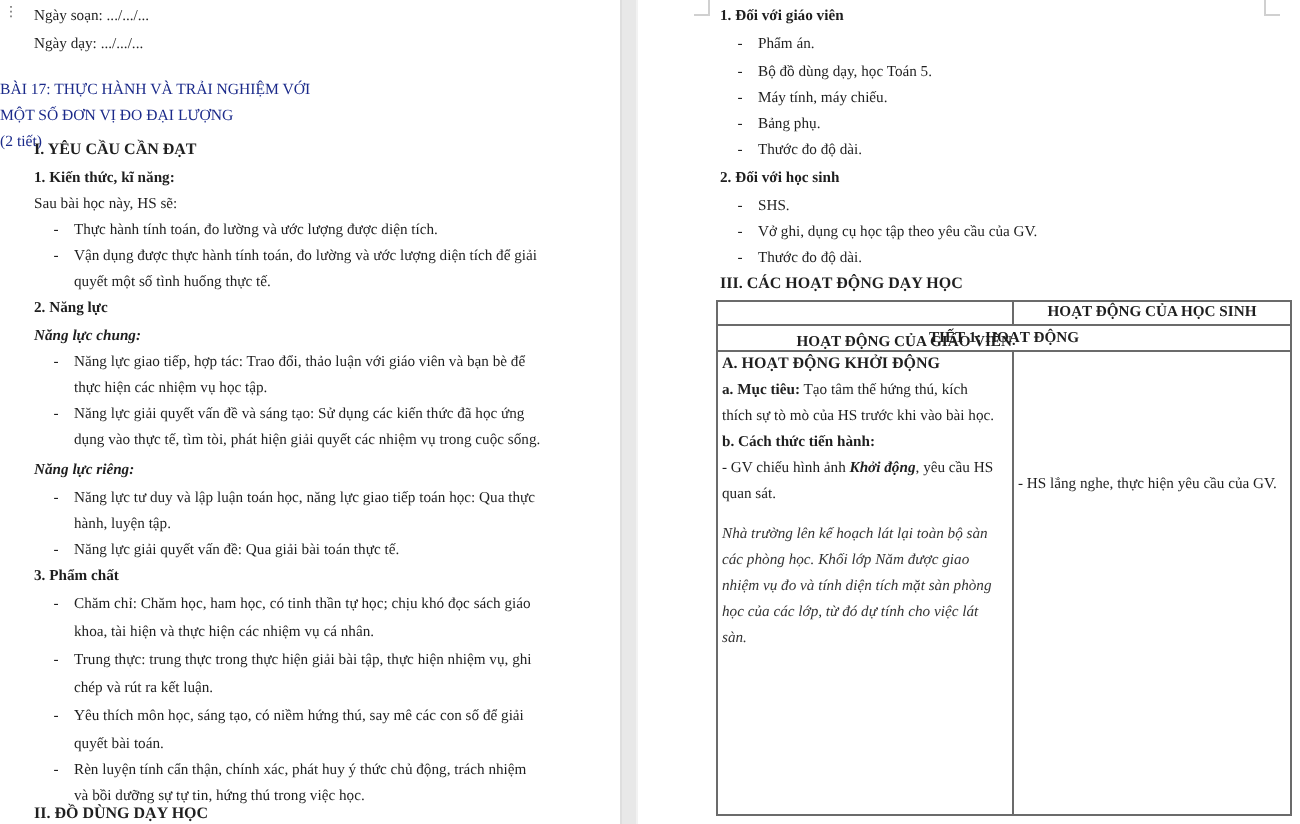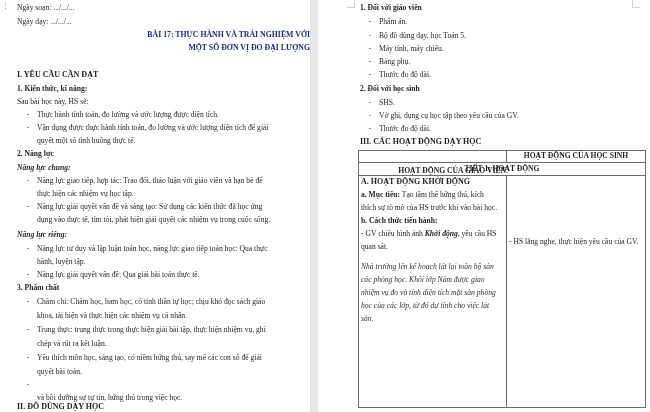--- a/index.html
+++ b/index.html
@@ -42,23 +42,24 @@
       width: 8px; height: 8px;
       border-color: #d0d0d0;
       border-style: solid;
       border-width: 0;
     }
     .abs { position: absolute; white-space: nowrap; }
     .b { font-weight: bold; }
     .i { font-style: italic; }
     .title {
       color: #1b2a8a;
-      font-weight: bold;
-      text-align: right;
+      font-weight: normal;
+      text-align: left;
       font-size: 7.8px;
+      margin-top: 10px;
     }
     .h1 { font-weight: bold; font-size: 8px; }
     .dash {
       position: absolute;
       width: 8px;
       text-align: center;
     }
 
     
     .tbl-border { position: absolute; background: #6b6b6b; }
@@ -117,20 +118,21 @@
 
   <div class="abs dash" style="left:24px; top:325px;">-</div>
   <div class="abs" style="left:37px; top:325px;">Trung thực: trung thực trong thực hiện giải bài tập, thực hiện nhiệm vụ, ghi</div>
   <div class="abs" style="left:37px; top:339px;">chép và rút ra kết luận.</div>
 
   <div class="abs dash" style="left:24px; top:353px;">-</div>
   <div class="abs" style="left:37px; top:353px;">Yêu thích môn học, sáng tạo, có niềm hứng thú, say mê các con số để giải</div>
   <div class="abs" style="left:37px; top:367px;">quyết bài toán.</div>
 
   <div class="abs dash" style="left:24px; top:380px;">-</div>
+  <div class="abs" style="left:37px; top:380px;">Rèn luyện tính cẩn thận, chính xác, phát huy ý thức chủ động, trách nhiệm</div>
   <div class="abs" style="left:37px; top:393px;">và bồi dưỡng sự tự tin, hứng thú trong việc học.</div>
 
   <div class="abs h1" style="left:17px; top:402px;">II. ĐỒ DÙNG DẠY HỌC</div>
 </div>
 
 <div class="gutter"></div>
 
 <div id="page-right" class="page">
   <div class="crop-mark" style="left:28px; top:0; border-right-width:1px; border-bottom-width:1px;"></div>
   <div class="crop-mark" style="right:10px; top:0; border-left-width:1px; border-bottom-width:1px;"></div>

